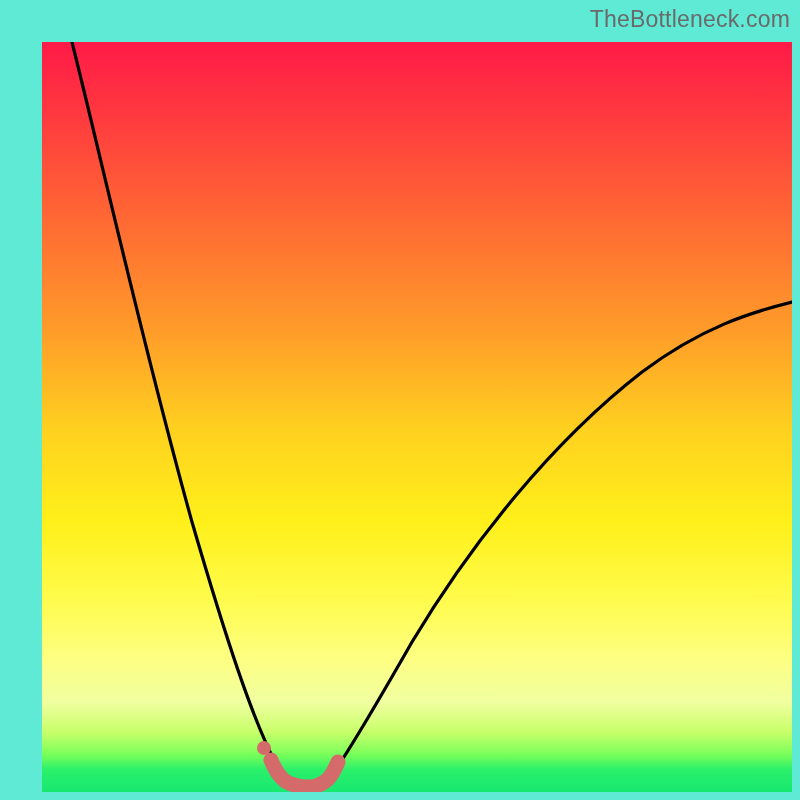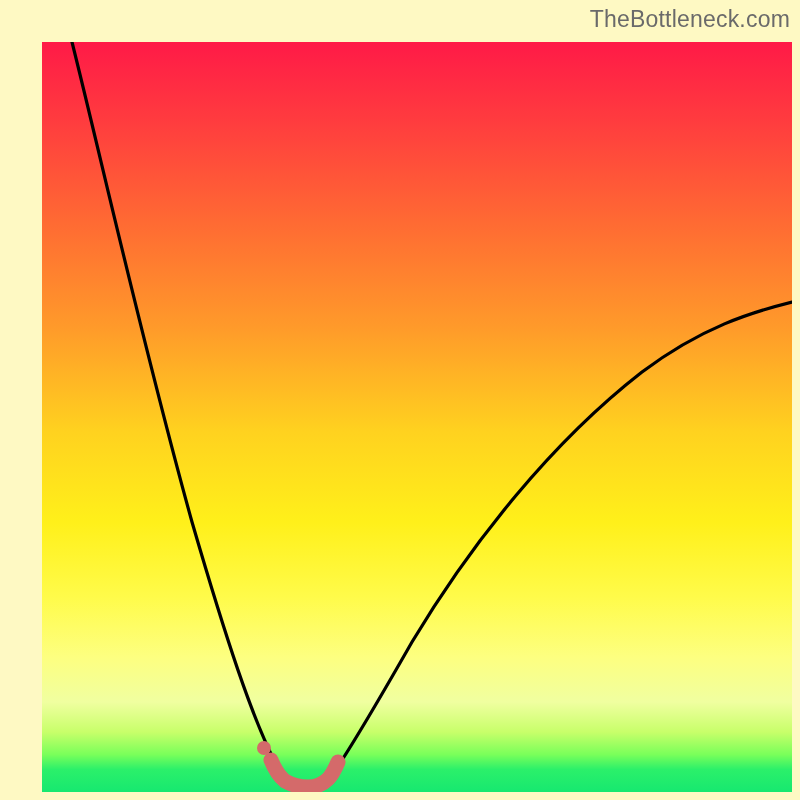--- a/index.html
+++ b/index.html
@@ -9,21 +9,21 @@
     height: 800px;
     background: #000;
     overflow: hidden;
   }
   .frame {
     position: absolute;
     left: 0;
     top: 0;
     width: 800px;
     height: 800px;
-    background: #fef9c3;
+    background: #5eead4;
   }
   .plot {
     position: absolute;
     left: 42px;
     top: 42px;
     width: 750px;
     height: 750px;
     
     background: linear-gradient(
       to bottom,

